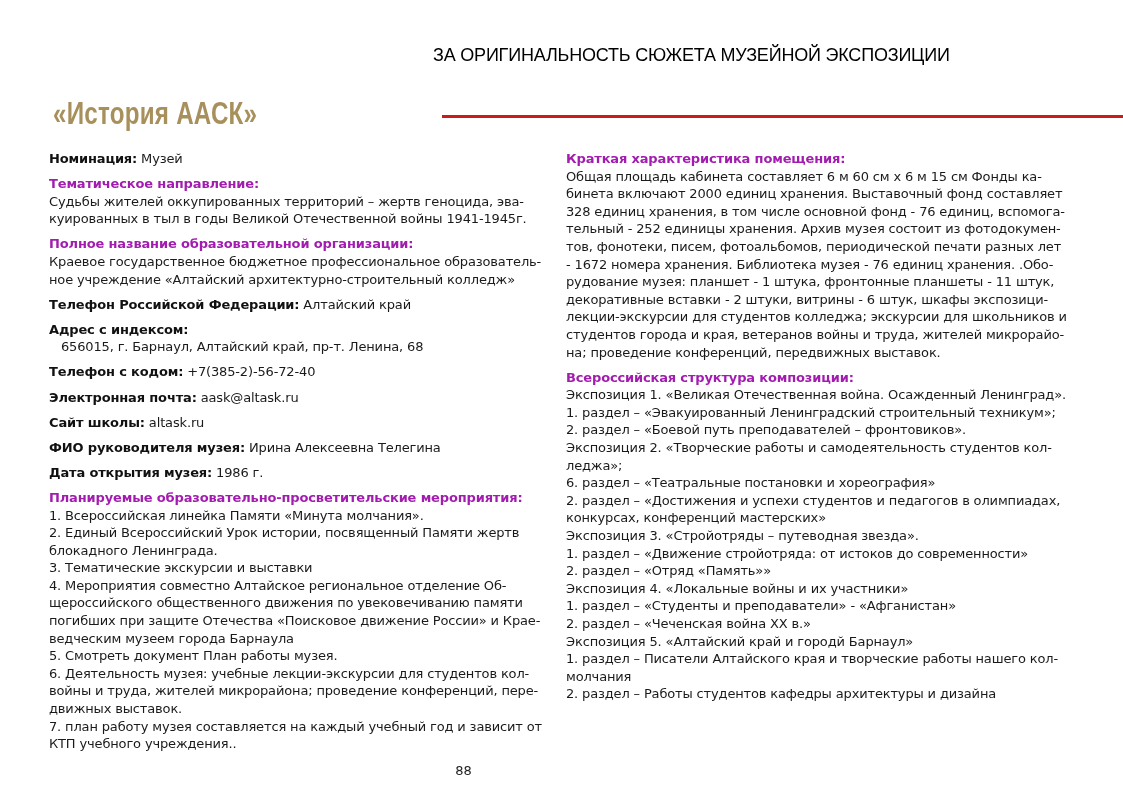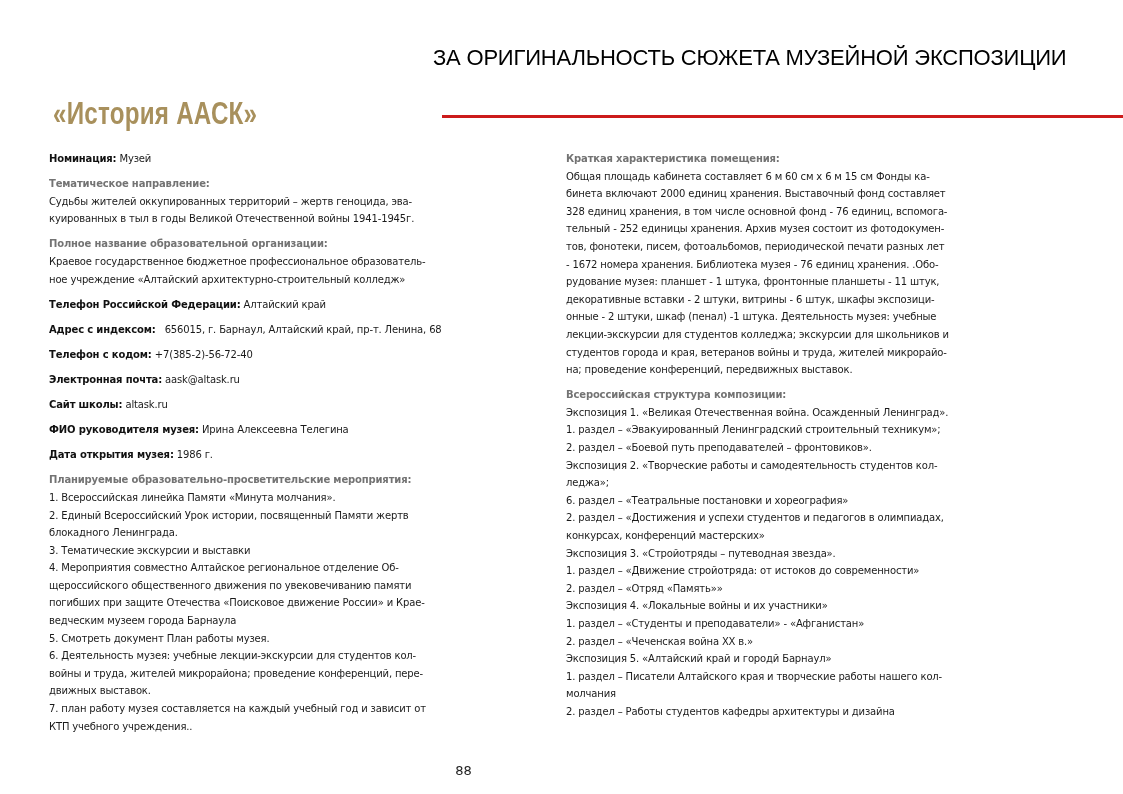--- a/index.html
+++ b/index.html
@@ -8,21 +8,21 @@
     }
     body {
       position: relative;
       font-family: "DejaVu Sans", sans-serif;
       color: #1a1a1a;
     }
     .header-title {
       position: absolute;
       left: 433px; top: 45px;
       font-family: "Liberation Sans", sans-serif;
-      font-size: 22px;
+      font-size: 18px;
       font-weight: normal;
       letter-spacing: -0.2px;
       color: #000;
       white-space: nowrap;
     }
     .museum-title {
       position: absolute;
       left: 53px; top: 96px;
       font-family: "Liberation Sans", sans-serif;
       font-weight: bold;
@@ -35,30 +35,30 @@
     }
     .red-line {
       position: absolute;
       left: 442px; top: 115px;
       width: 681px; height: 3px;
       background: #cc1b1b;
     }
     .col {
       position: absolute;
       top: 150px;
-      font-size: 10px;
+      font-size: 13px;
       line-height: 17.6px;
       letter-spacing: -0.15px;
       color: #1a1a1a;
     }
     .col-left { left: 49px; width: 505px; }
     .col-right { left: 566px; width: 505px; }
     .field { margin-bottom: 7.5px; }
     .label { font-weight: bold; color: #111; }
-    .block-label { display: block; font-weight: bold; color: #737373; }
+    .block-label { display: block; font-weight: bold; color: #a21caf; }
     .line { display: block; white-space: nowrap; }
     .page-number {
       position: absolute;
       left: 0; width: 927px; top: 763px;
       text-align: center;
       font-family: "DejaVu Sans", sans-serif;
       font-size: 13px;
       color: #222;
     }
   </style>
@@ -137,21 +137,20 @@
   <div class="field">
     <span class="block-label">Краткая характеристика помещения:</span>
     <span class="line">Общая площадь кабинета составляет 6 м 60 см х 6 м 15 см  Фонды ка-</span>
     <span class="line">бинета включают 2000 единиц хранения. Выставочный фонд составляет</span>
     <span class="line">328 единиц хранения, в том числе основной фонд - 76 единиц, вспомога-</span>
     <span class="line">тельный - 252 единицы хранения. Архив музея состоит из фотодокумен-</span>
     <span class="line">тов, фонотеки, писем, фотоальбомов, периодической печати разных лет</span>
     <span class="line">- 1672 номера хранения. Библиотека музея - 76 единиц хранения. .Обо-</span>
     <span class="line">рудование музея: планшет - 1 штука, фронтонные планшеты - 11 штук,</span>
     <span class="line">декоративные вставки - 2 штуки, витрины - 6 штук, шкафы экспозици-</span>
-    <span class="line">онные - 2 штуки, шкаф (пенал) -1 штука. Деятельность музея: учебные</span>
     <span class="line">лекции-экскурсии для студентов колледжа; экскурсии для школьников и</span>
     <span class="line">студентов города и края, ветеранов войны и труда, жителей микрорайо-</span>
     <span class="line">на; проведение конференций, передвижных выставок.</span>
   </div>
 
   <div class="field">
     <span class="block-label">Всероссийская структура композиции:</span>
     <span class="line">Экспозиция 1. «Великая Отечественная война. Осажденный Ленинград».</span>
     <span class="line">1. раздел – «Эвакуированный Ленинградский строительный техникум»;</span>
     <span class="line">2. раздел – «Боевой путь преподавателей – фронтовиков».</span>

